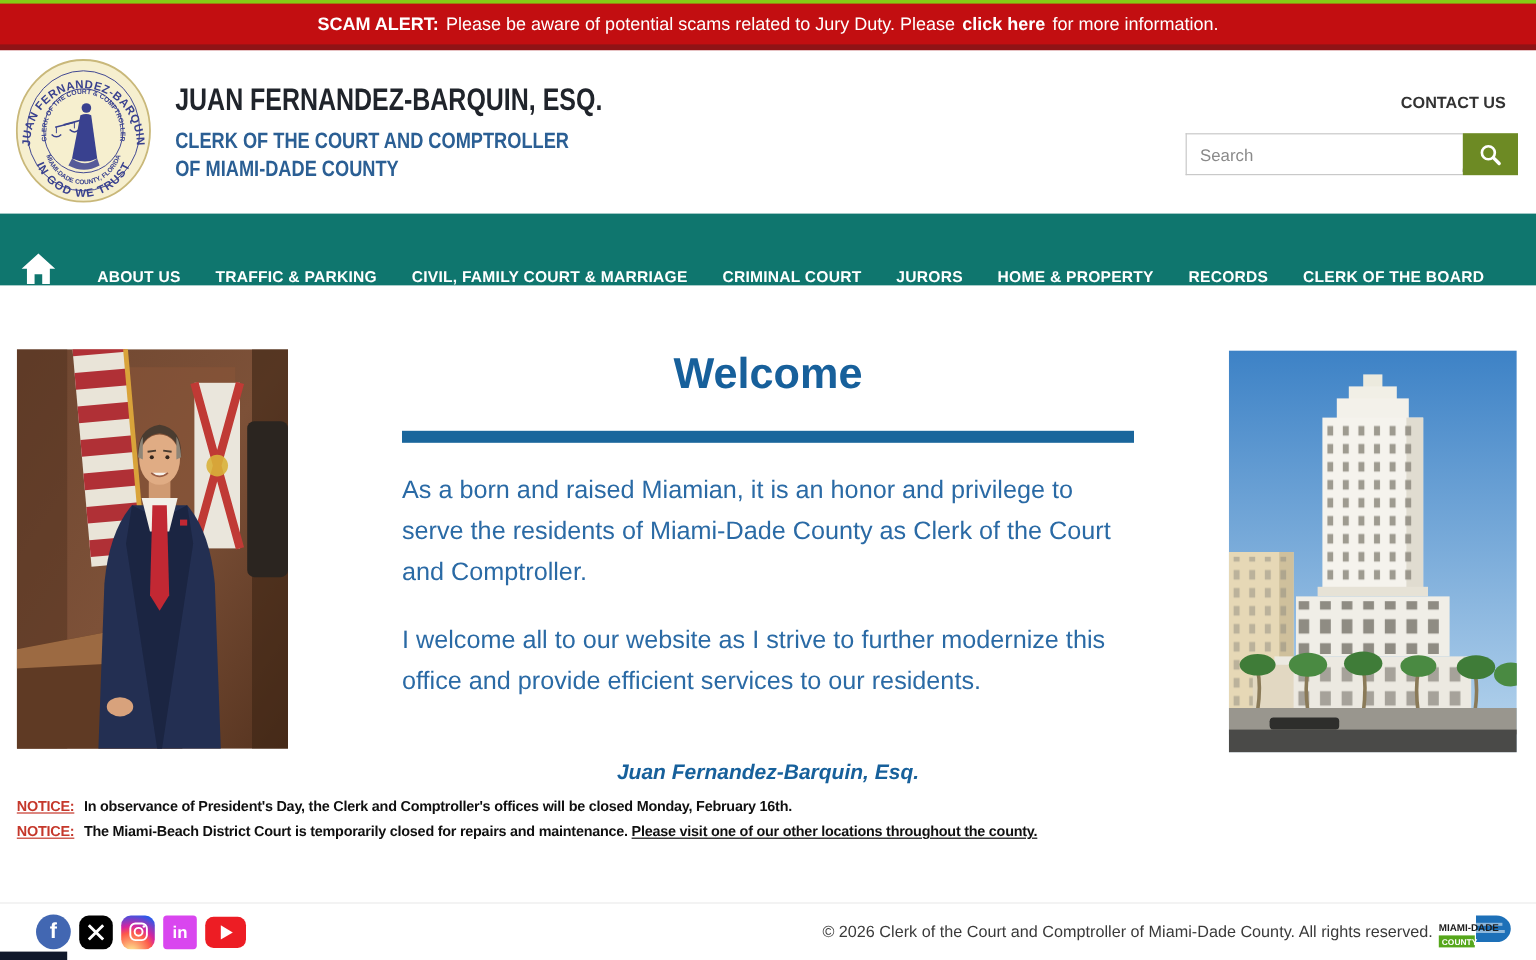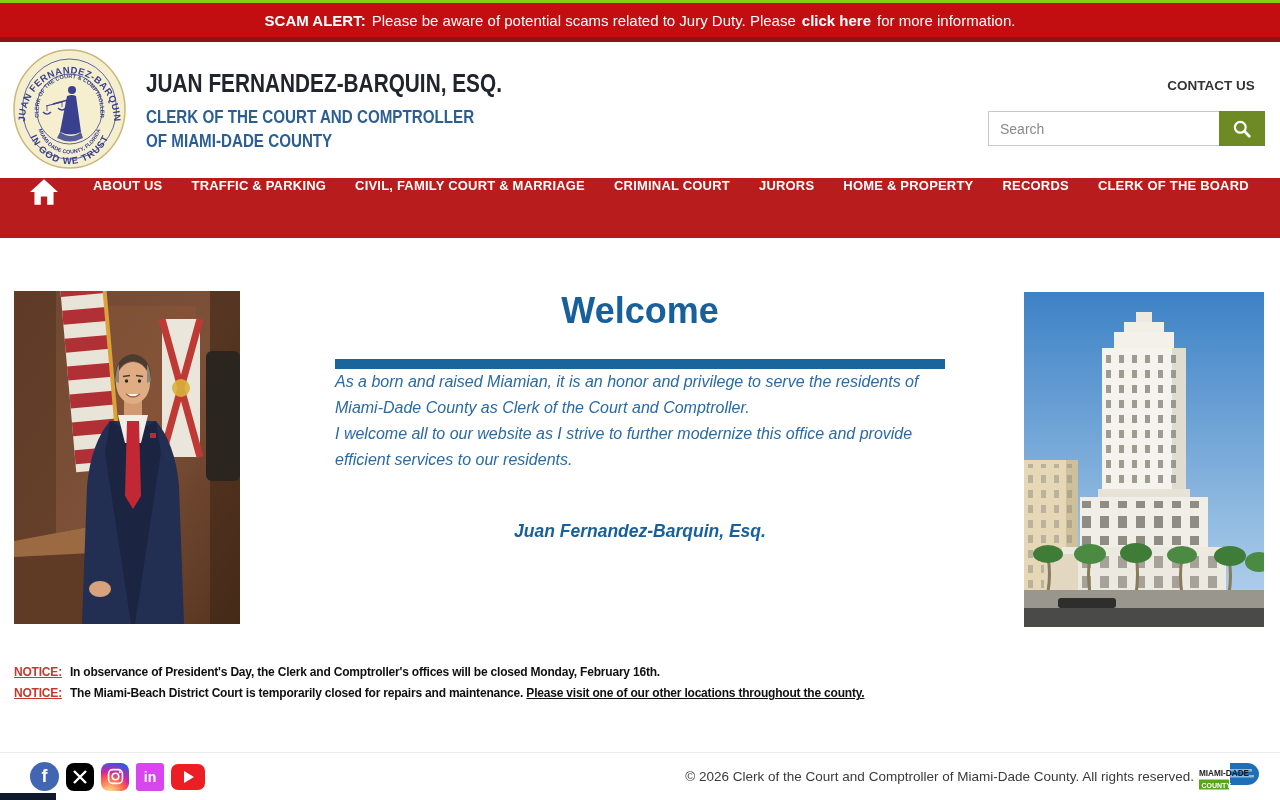--- a/index.html
+++ b/index.html
@@ -30,33 +30,33 @@
     border-top: 5px solid #444; display: inline-block; margin-left: 7px; }
   .hl-account { color: #ef4444; margin-left: 40px; }
   .search-row { position: absolute; top: 69px; right: 15px; display: flex; align-items: stretch; }
   .search-input { width: 231px; height: 35px; border: 1px solid #c9c9c9; border-right: none;
     padding: 16px 11px; font-size: 14px; color: #444; outline: none; font-family: inherit; }
   .search-input::placeholder { color: #8a8a8a; }
   .search-btn { width: 46px; height: 35px; background: #6d8a24; border: none;
     display: flex; align-items: center; justify-content: center; }
 
   
-  .nav { position: absolute; top: 178px; left: 0; width: 1280px; height: 60px; background: #b91c1c;
-    display: flex; align-items: flex-start; padding-left: 28px; gap: 29px; }
+  .nav { position: absolute; top: 178px; left: 0; width: 1280px; height: 60px; background: #0f766e;
+    display: flex; align-items: flex-end; padding-left: 16px; gap: 29px; }
   .home-btn { display: flex; align-items: center; margin-right: 4px; }
   .nav-item { color: #fff; font-weight: bold; font-size: 13px; letter-spacing: 0.2px; white-space: nowrap; }
 
   
   .main { position: absolute; top: 238px; left: 0; width: 1280px; height: 424px; background: #fff; }
   .portrait { position: absolute; left: 14px; top: 53px; width: 226px; height: 333px; }
   .courthouse { position: absolute; left: 1024px; top: 54px; width: 240px; height: 335px; }
   .center-col { position: absolute; left: 335px; top: 0; width: 610px; }
   .welcome { margin-top: 52px; text-align: center; font-size: 36px; font-weight: bold; color: #17609b; }
   .rule { height: 10px; background: #1a669c; margin-top: 27px; }
-  .para { font-size: 16px; line-height: 1.62; color: #2a6aa5; max-width: 600px; font-style: italic; }
+  .para { margin-top: 23px; font-size: 21px; line-height: 1.62; color: #2a6aa5; max-width: 600px; }
   .signature { margin-top: 48px; text-align: center; font-size: 17.5px; font-weight: bold;
     font-style: italic; color: #17609b; }
 
   
   .notices { position: absolute; top: 662px; left: 14px; width: 1220px;
     font-weight: bold; font-size: 12px; letter-spacing: -0.2px; line-height: 1.78; color: #101010; }
   .notice-label { color: #c5382b; text-decoration: underline; margin-right: 8px; }
   .notice-link { text-decoration: underline; color: #101010; }
 
   

